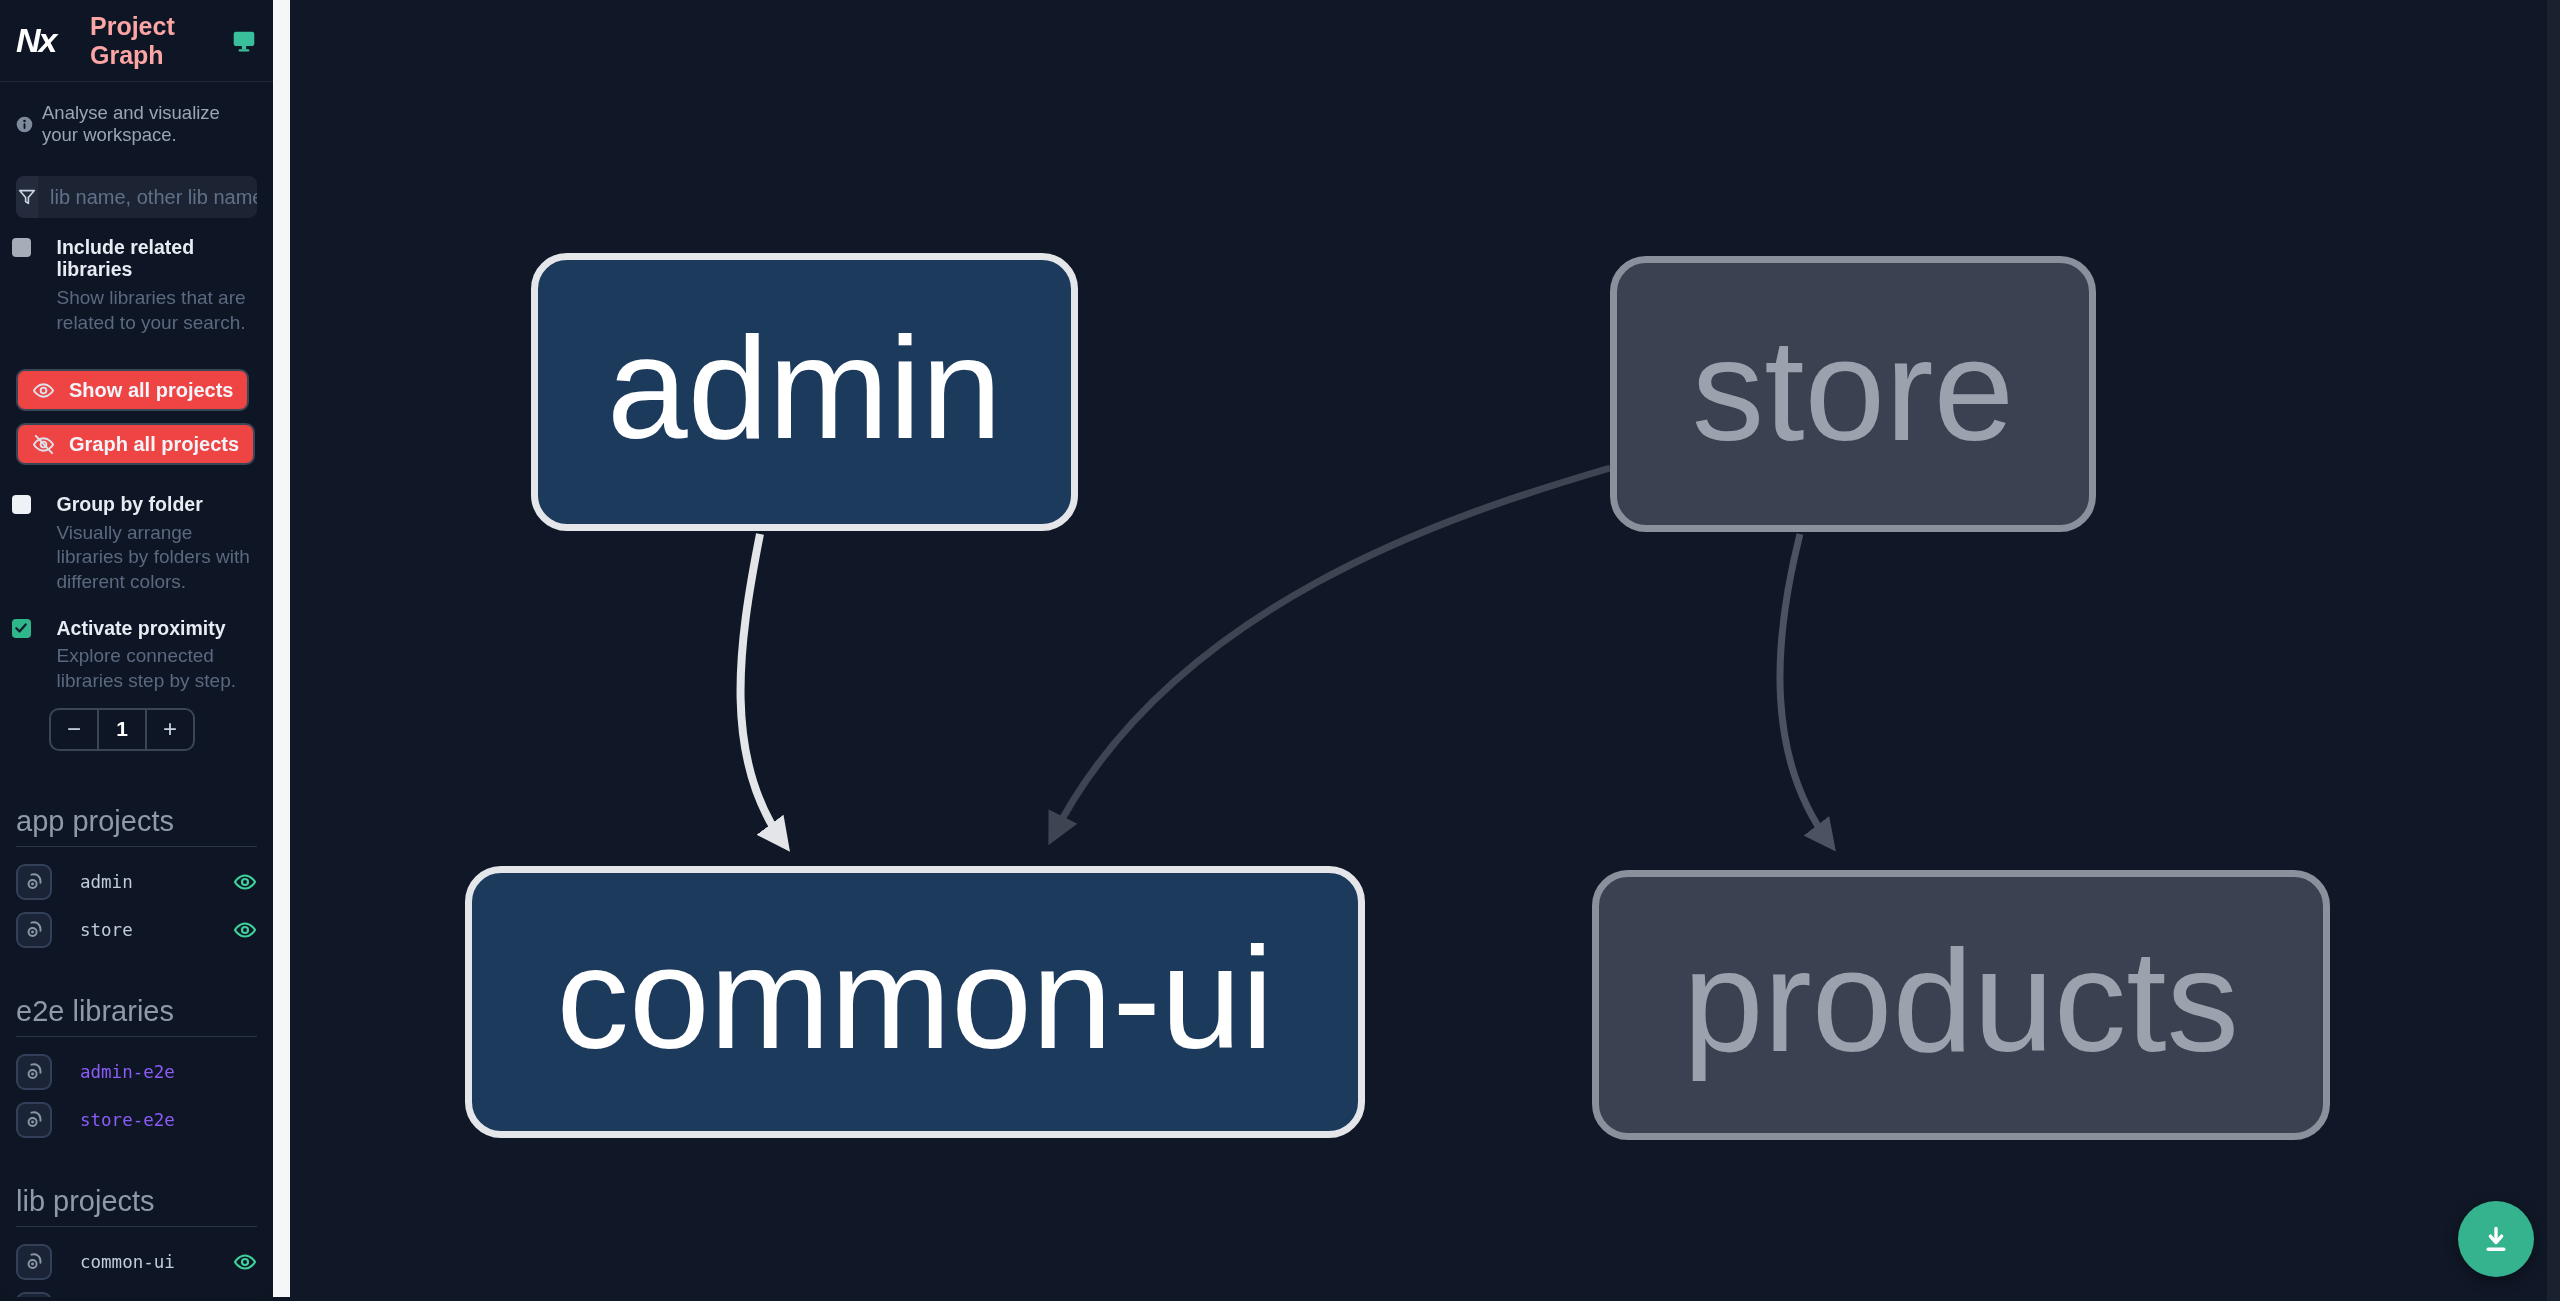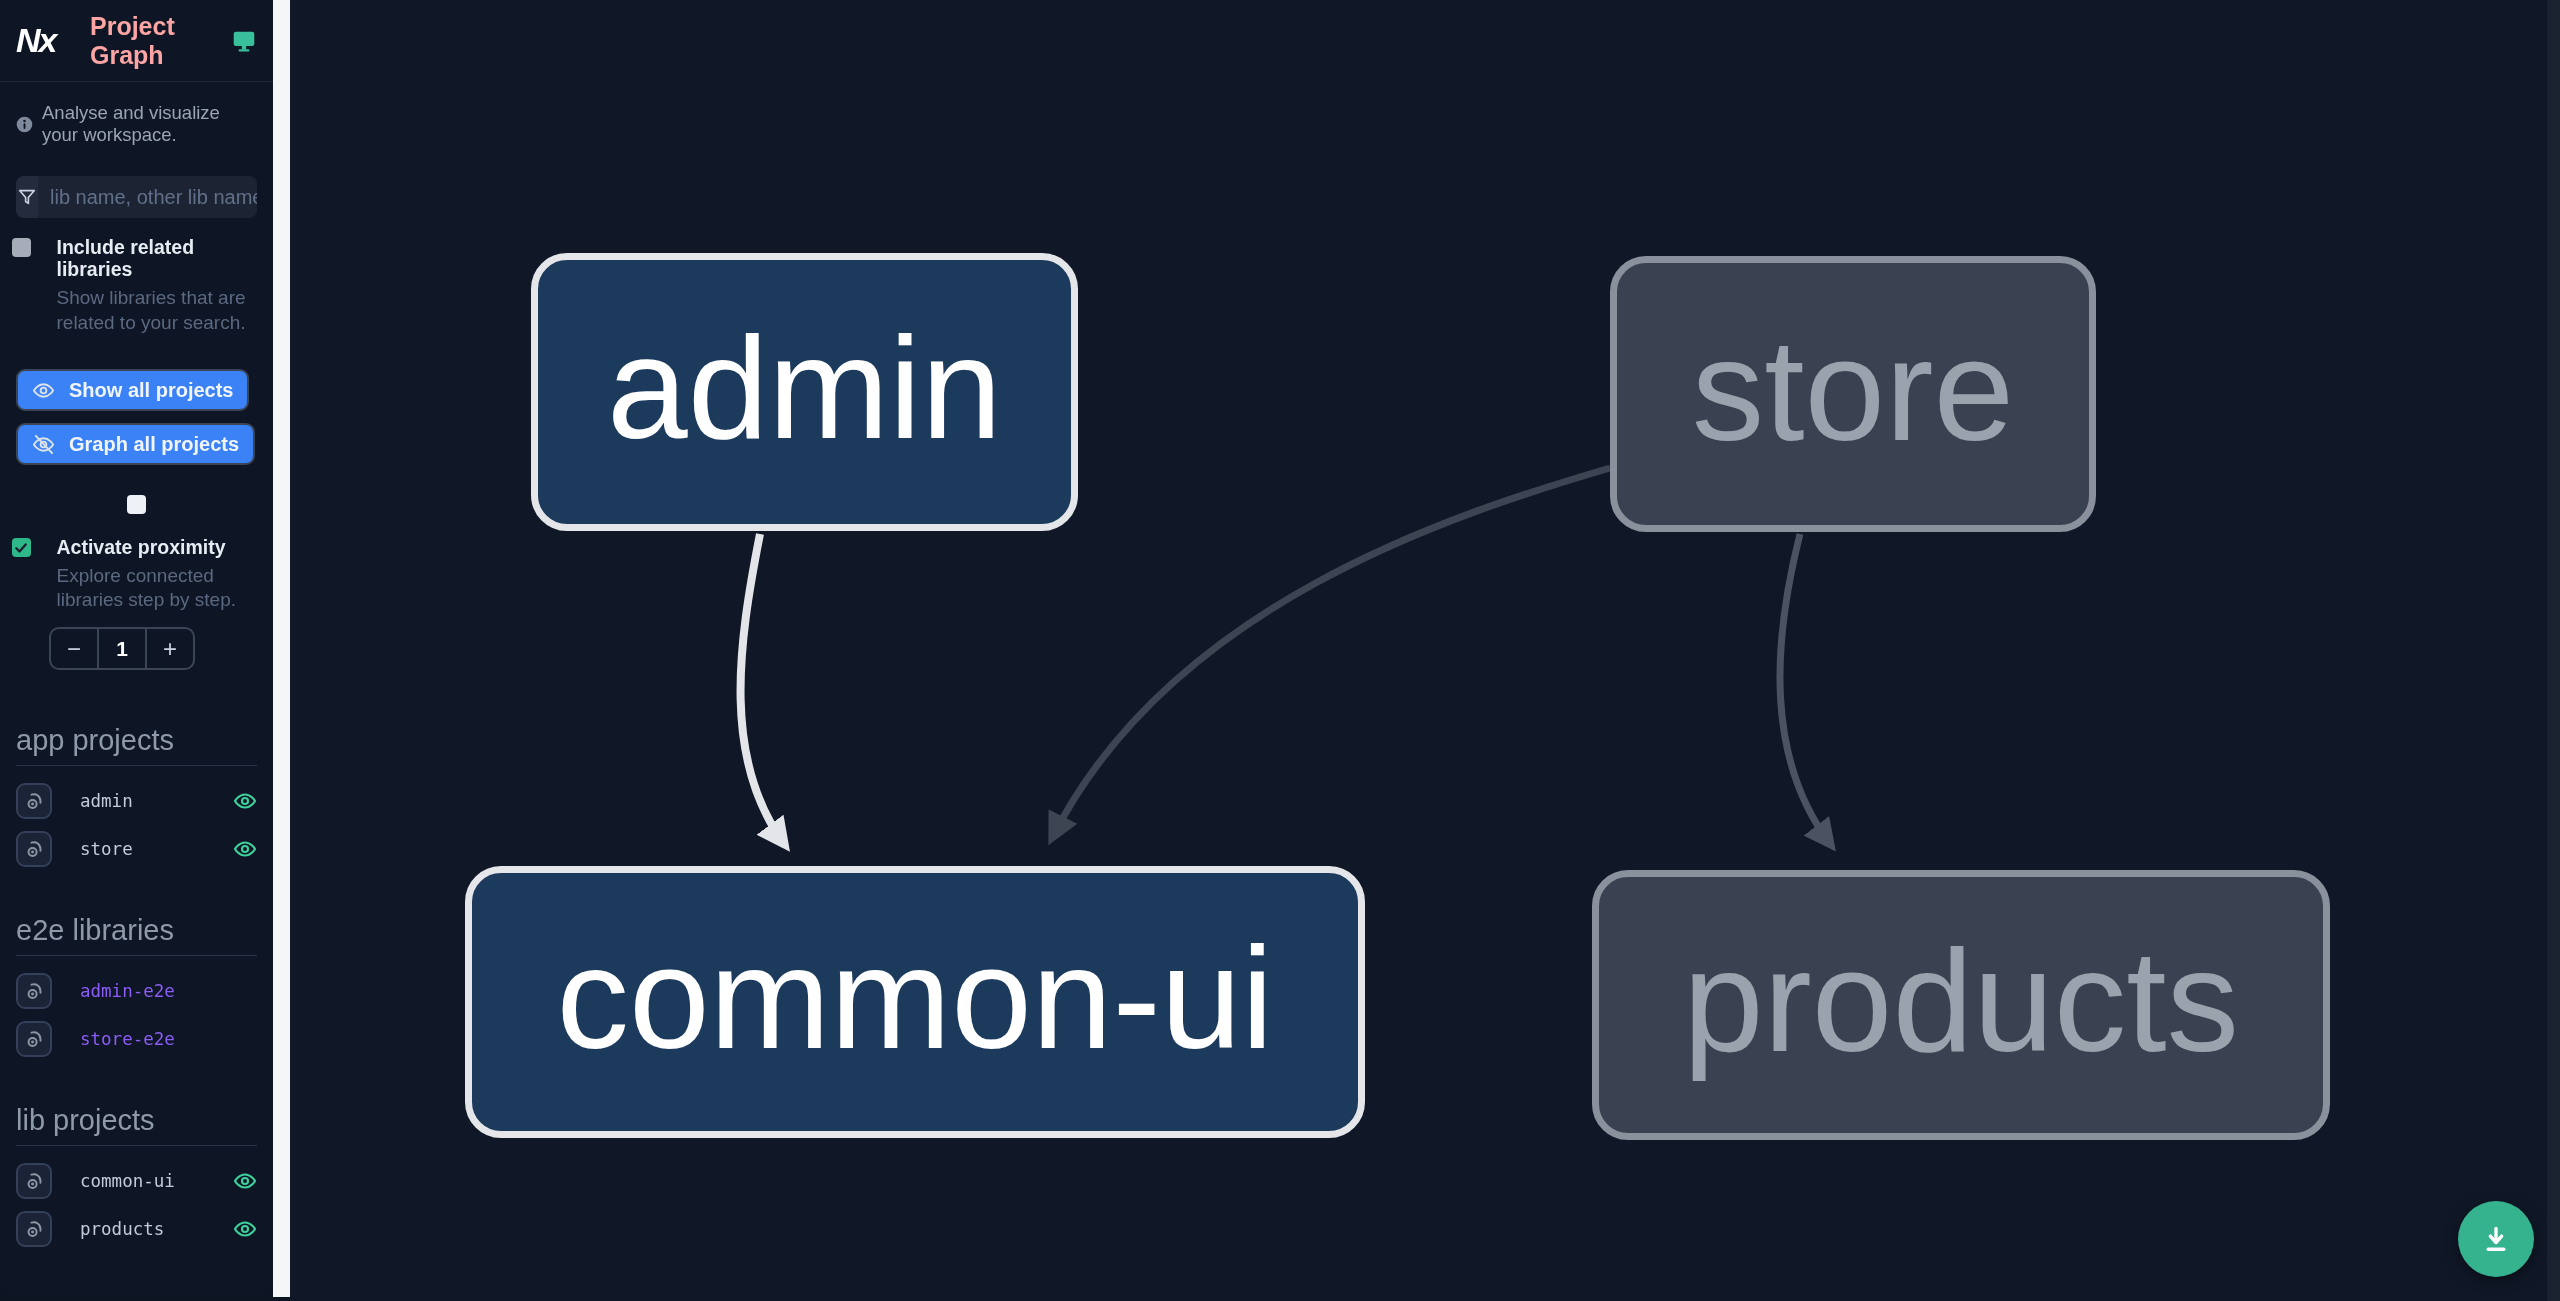--- a/index.html
+++ b/index.html
@@ -37,21 +37,21 @@
   .check-block .box { width:19px; height:19px; border-radius:4px; margin-top:2px; flex:0 0 auto; }
   .box.gray { background:#a6adb9; }
   .box.white { background:#eef2f7; }
   .box.teal { background:#2eb88a; display:flex; align-items:center; justify-content:center; }
   .box.teal svg { width:14px; height:14px; }
   .check-texts { margin-left:26px; }
   .check-label { color:#e7ecf3; font-size:19.5px; font-weight:700; line-height:1.15; }
   .check-desc { color:#5b6980; font-size:19px; line-height:1.3; margin-top:5px; width:205px; }
 
   .sb-btn { margin:0 16px; height:42px; display:flex; align-items:center; gap:14px;
-            padding:0 14px; background:#3b82f6; border:2px solid #3a4556; border-radius:9px;
+            padding:0 14px; background:#ef4444; border:2px solid #3a4556; border-radius:9px;
             color:#f1f5f9; cursor:pointer; }
   .sb-btn svg { width:23px; height:23px; color:#dbe2ea; }
   .sb-btn .lbl { font-size:20px; font-weight:700; }
 
   .stepper { margin:14px 0 0 49px; width:146px; height:43px; display:flex;
              border:2px solid #3a4556; border-radius:10px; overflow:hidden; }
   .stepper > div { flex:1; display:flex; align-items:center; justify-content:center;
                    color:#cbd5e1; font-size:24px; }
   .stepper .val { color:#fff; font-size:21px; font-weight:700;
                   border-left:2px solid #3a4556; border-right:2px solid #3a4556; }
@@ -149,20 +149,24 @@
       <svg viewBox="0 0 24 24" fill="none" stroke="currentColor" stroke-width="2" stroke-linejoin="round">
         <path d="M2 12s3.6-6.5 10-6.5S22 12 22 12s-3.6 6.5-10 6.5S2 12 2 12z"></path>
         <circle cx="12" cy="12" r="3"></circle>
         <path d="M4 3 L21 21" stroke-linecap="round"></path>
       </svg>
       <span class="lbl">Graph all projects</span>
     </button>
 
     <div class="check-block" style="margin-top:28px">
       <div class="box white"></div>
+      <div class="check-texts">
+        <div class="check-label">Group by folder</div>
+        <div class="check-desc">Visually arrange libraries by folders with different colors.</div>
+      </div>
     </div>
 
     <div class="check-block" style="margin-top:22px">
       <div class="box teal">
         <svg viewBox="0 0 24 24" fill="none" stroke="#17202e" stroke-width="4" stroke-linecap="round" stroke-linejoin="round">
           <path d="M4 12.5 L9.5 18 L20 6"></path>
         </svg>
       </div>
       <div class="check-texts">
         <div class="check-label">Activate proximity</div>

